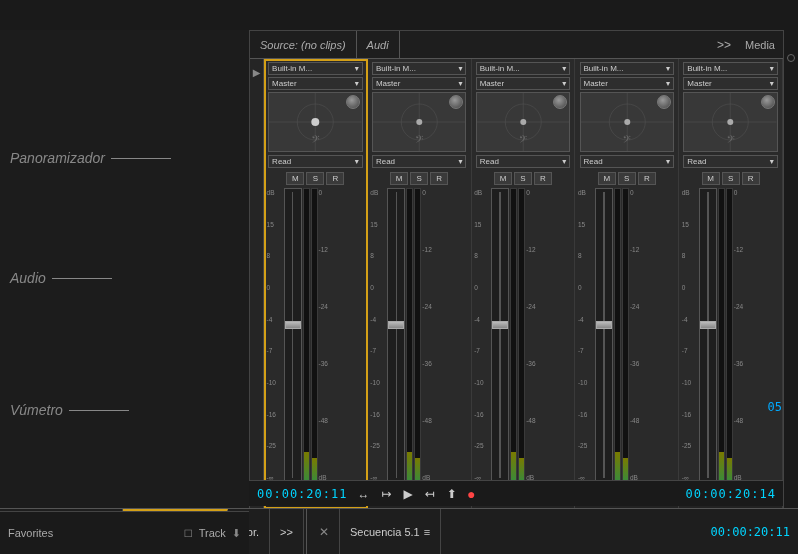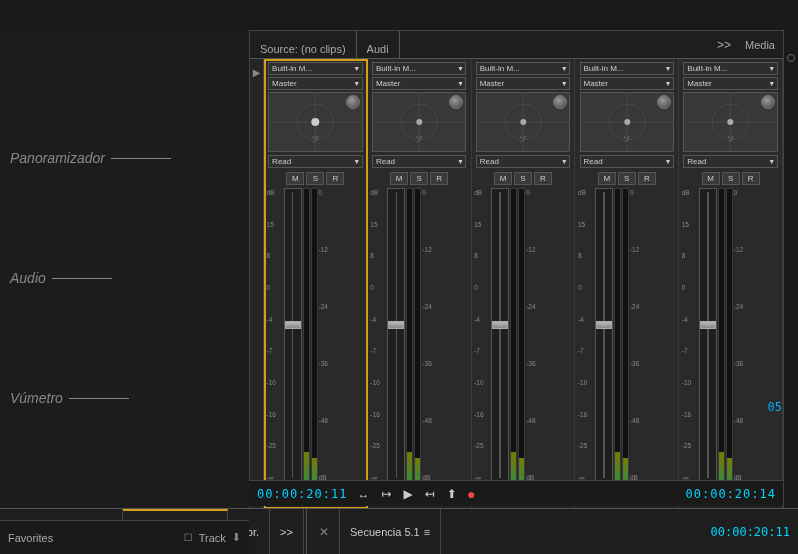--- a/index.html
+++ b/index.html
@@ -43,24 +43,25 @@
       font-size: 11px;
       border-right: 1px solid #555;
       border-top: 1px solid #555;
       gap: 6px;
     }
     .tab-inactive {
       color: #aaa;
       padding: 12px 10px;
       height: 28px;
       display: flex;
-      align-items: flex-start;
+      align-items: center;
       font-size: 11px;
       border-right: 1px solid #555;
       gap: 4px;
+      font-style: italic;
     }
     .tab-separator {
       flex: 1;
     }
     .tab-more {
       color: #aaa;
       padding: 0 6px;
       font-size: 12px;
     }
 
@@ -209,21 +210,21 @@
     .label-fader {
       position: absolute;
       left: 10px;
       top: 240px;
       display: flex;
       align-items: center;
     }
     .label-vumetro {
       position: absolute;
       left: 10px;
-      top: 360px;
+      top: 372px;
       display: flex;
       align-items: center;
       text-align: center;
     }
     .label-text-style {
       color: #888;
       font-size: 14px;
       font-style: italic;
     }
     .label-connector {
@@ -693,19 +694,19 @@
   </div>
   <div style="width:1px;height:100%;background:#555;margin:0 2px;"></div>
   <div class="bottom-tab" style="font-size:12px;color:#888;">✕</div>
   <div class="bottom-tab">
     <span>Secuencia 5.1</span>
     <span>≡</span>
   </div>
   <div class="bottom-time">00:00:20:11</div>
 </div>
 
-<div class="favorites-area" style="position:absolute;bottom:0;left:0;width:249px;height:34px;background:#1a1a1a;border-top:1px solid #444;display:flex;align-items:center;gap:6px;padding:0 8px;">
+<div class="favorites-area" style="position:absolute;bottom:0;left:0;width:249px;height:43px;background:#1a1a1a;border-top:1px solid #444;display:flex;align-items:center;gap:6px;padding:0 8px;">
   <span class="fav-text">Favorites</span>
   <span style="flex:1;"></span>
   <span style="color:#888;font-size:10px;">☐</span>
   <span class="fav-text">Track</span>
   <span class="fav-btn">⬇</span>
 </div>
 
 </body></html>

